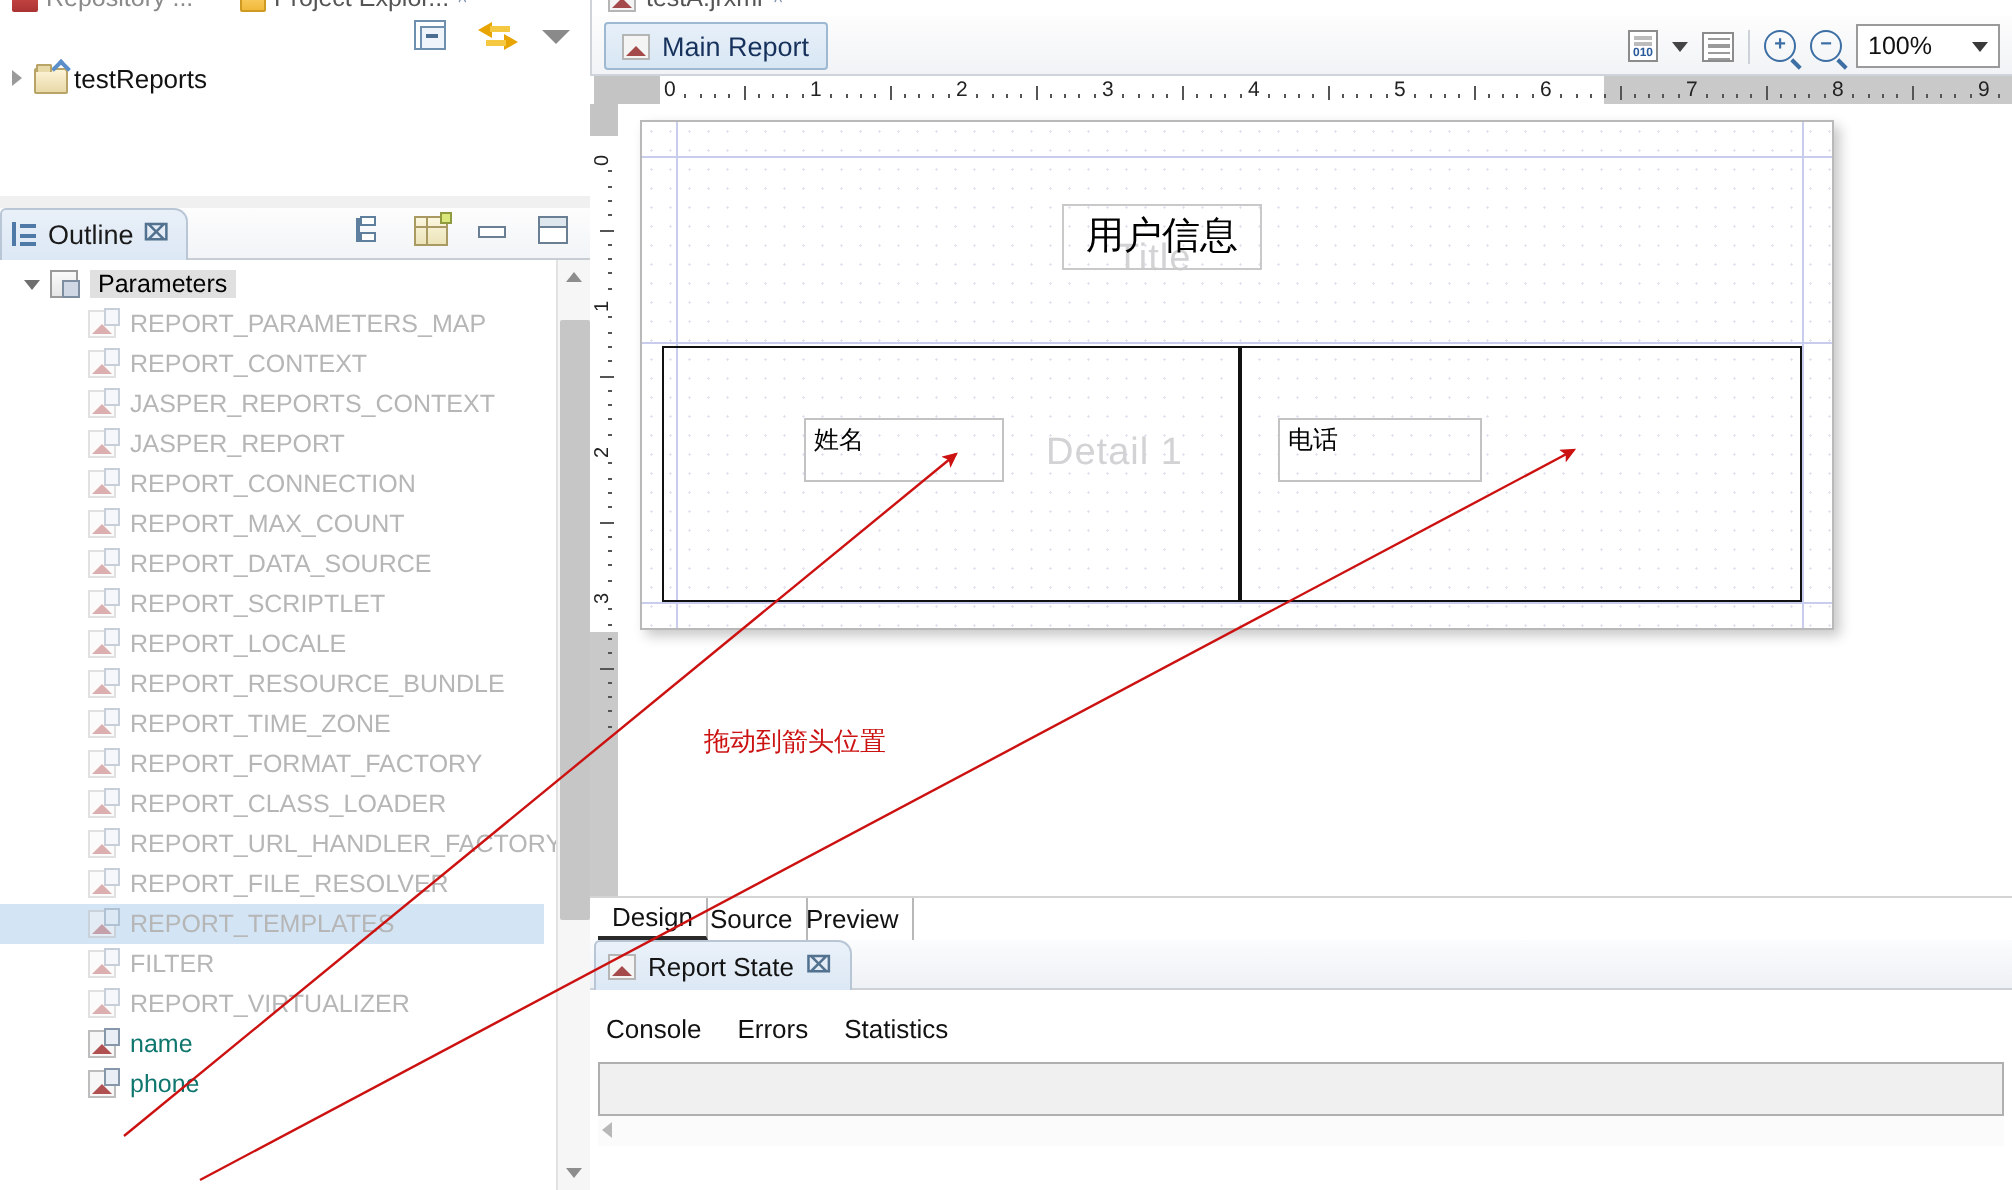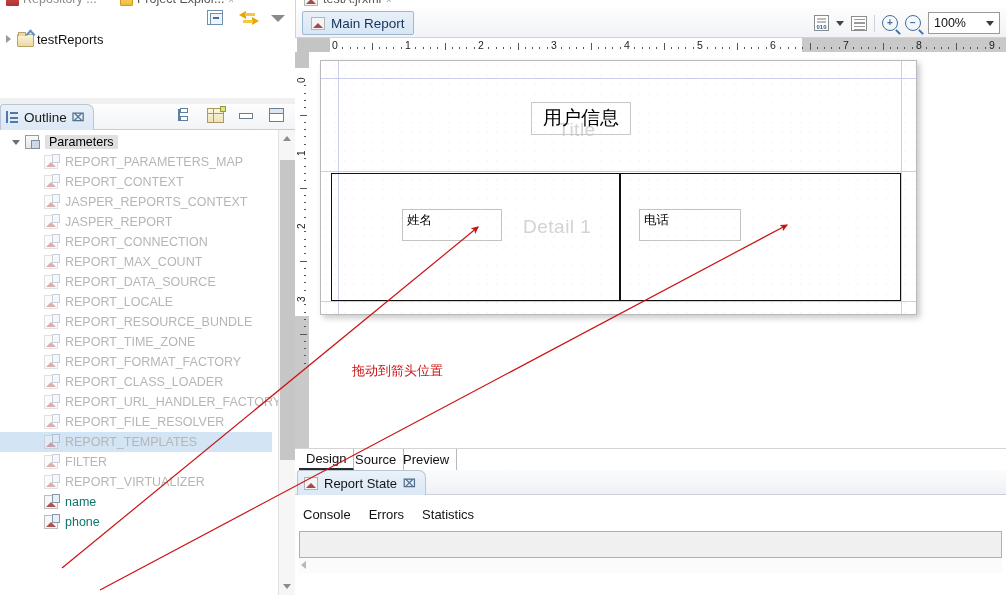--- a/index.html
+++ b/index.html
@@ -572,20 +572,24 @@
               <span class="param-ico"></span>
               <span class="lbl">REPORT_CONNECTION</span>
             </div>
             <div class="t-row child dim">
               <span class="param-ico"></span>
               <span class="lbl">REPORT_MAX_COUNT</span>
             </div>
             <div class="t-row child dim">
               <span class="param-ico"></span>
               <span class="lbl">REPORT_DATA_SOURCE</span>
+            </div>
+            <div class="t-row child dim">
+              <span class="param-ico"></span>
+              <span class="lbl">REPORT_SCRIPTLET</span>
             </div>
             <div class="t-row child dim">
               <span class="param-ico"></span>
               <span class="lbl">REPORT_LOCALE</span>
             </div>
             <div class="t-row child dim">
               <span class="param-ico"></span>
               <span class="lbl">REPORT_RESOURCE_BUNDLE</span>
             </div>
             <div class="t-row child dim">

